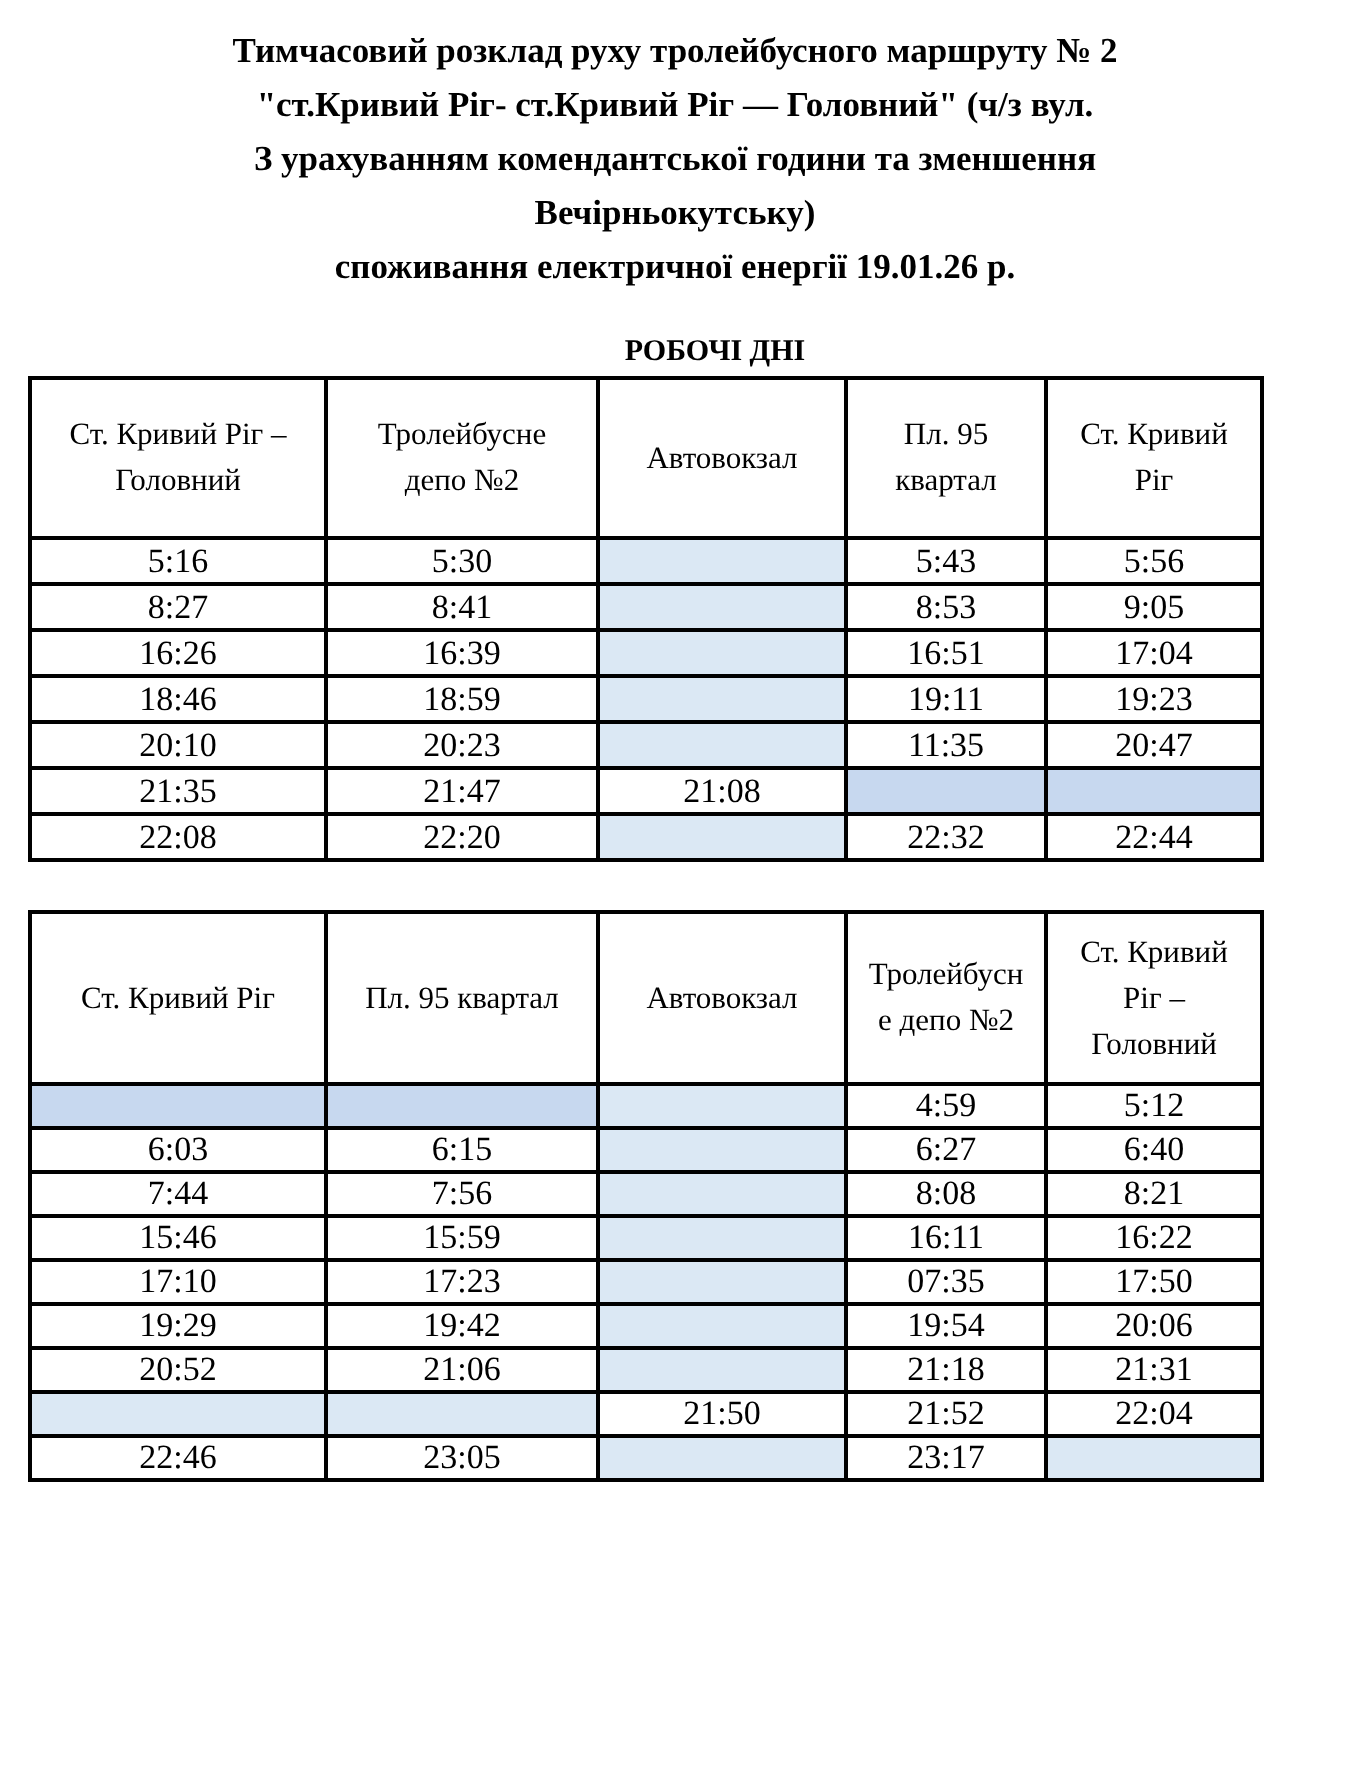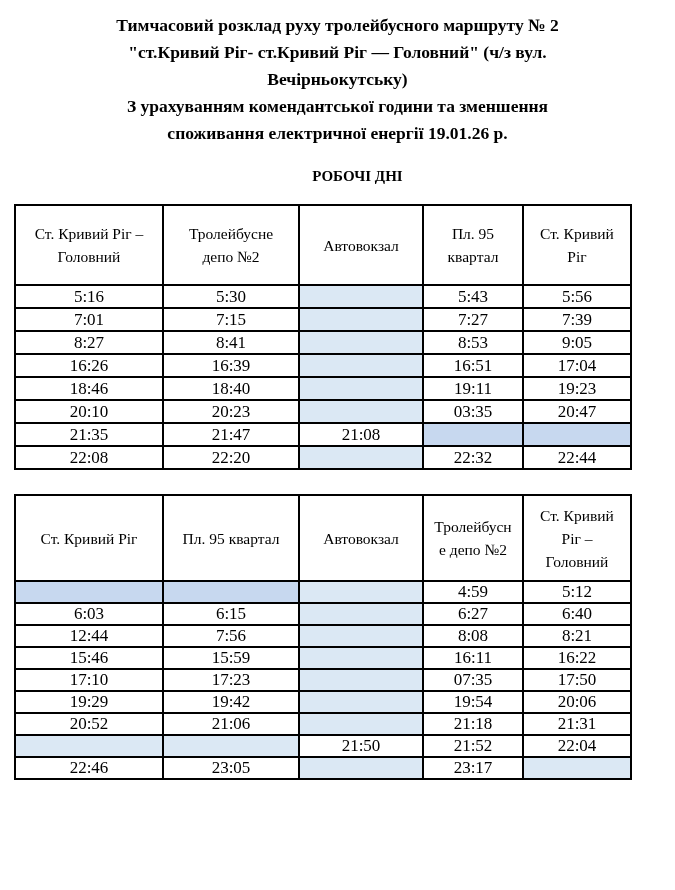--- a/index.html
+++ b/index.html
@@ -51,38 +51,38 @@
   table.timetable th {
     font-weight: normal;
     font-size: 15.5px;
     line-height: 23px;
     white-space: pre-line;
   }
   table.timetable td {
     font-size: 17px;
     line-height: 20px;
   }
-  #table-0 { margin-top: 19px; }
+  #table-0 { margin-top: 3px; }
   #table-0 th { height: 78px; }
   #table-0 td { height: 21px; }
   #table-1 { margin-top: 24px; }
   #table-1 th { height: 84px; }
   #table-1 td { height: 20px; }
   td.shade-light { background: var(--cell-light, #dbe8f4); }
   td.shade-dark  { background: var(--cell-dark, #c7d8ef); }
 </style>
 </head>
 <body>
 
 <div id="page">
   <div class="doc-title" id="doc-title">
       <div>Тимчасовий розклад руху тролейбусного маршруту № 2</div>
       <div>"ст.Кривий Ріг- ст.Кривий Ріг — Головний" (ч/з вул.</div>
+      <div>З урахуванням комендантської години та зменшення</div>
       <div>Вечірньокутську)</div>
-      <div>З урахуванням комендантської години та зменшення</div>
       <div>споживання електричної енергії 19.01.26 р.</div>
     </div>
   <div class="section-label">РОБОЧІ ДНІ</div>
   <table class="timetable" id="table-0">
       <colgroup>
         <col style="width: 148px;">
         <col style="width: 136px;">
         <col style="width: 124px;">
         <col style="width: 100px;">
         <col style="width: 108px;">
@@ -102,52 +102,45 @@
       </thead>
       <tbody>
         <tr>
           <td>5:16</td>
           <td>5:30</td>
           <td class="shade-light"></td>
           <td>5:43</td>
           <td>5:56</td>
         </tr>
         <tr>
-          <td>7:01</td>
-          <td>7:15</td>
-          <td class="shade-light"></td>
-          <td>7:27</td>
-          <td>7:39</td>
-        </tr>
-        <tr>
           <td>8:27</td>
           <td>8:41</td>
           <td class="shade-light"></td>
           <td>8:53</td>
           <td>9:05</td>
         </tr>
         <tr>
           <td>16:26</td>
           <td>16:39</td>
           <td class="shade-light"></td>
           <td>16:51</td>
           <td>17:04</td>
         </tr>
         <tr>
           <td>18:46</td>
-          <td>18:40</td>
+          <td>18:59</td>
           <td class="shade-light"></td>
           <td>19:11</td>
           <td>19:23</td>
         </tr>
         <tr>
           <td>20:10</td>
           <td>20:23</td>
           <td class="shade-light"></td>
-          <td>03:35</td>
+          <td>11:35</td>
           <td>20:47</td>
         </tr>
         <tr>
           <td>21:35</td>
           <td>21:47</td>
           <td>21:08</td>
           <td class="shade-dark"></td>
           <td class="shade-dark"></td>
         </tr>
         <tr>
@@ -188,21 +181,21 @@
           <td>5:12</td>
         </tr>
         <tr>
           <td>6:03</td>
           <td>6:15</td>
           <td class="shade-light"></td>
           <td>6:27</td>
           <td>6:40</td>
         </tr>
         <tr>
-          <td>12:44</td>
+          <td>7:44</td>
           <td>7:56</td>
           <td class="shade-light"></td>
           <td>8:08</td>
           <td>8:21</td>
         </tr>
         <tr>
           <td>15:46</td>
           <td>15:59</td>
           <td class="shade-light"></td>
           <td>16:11</td>

